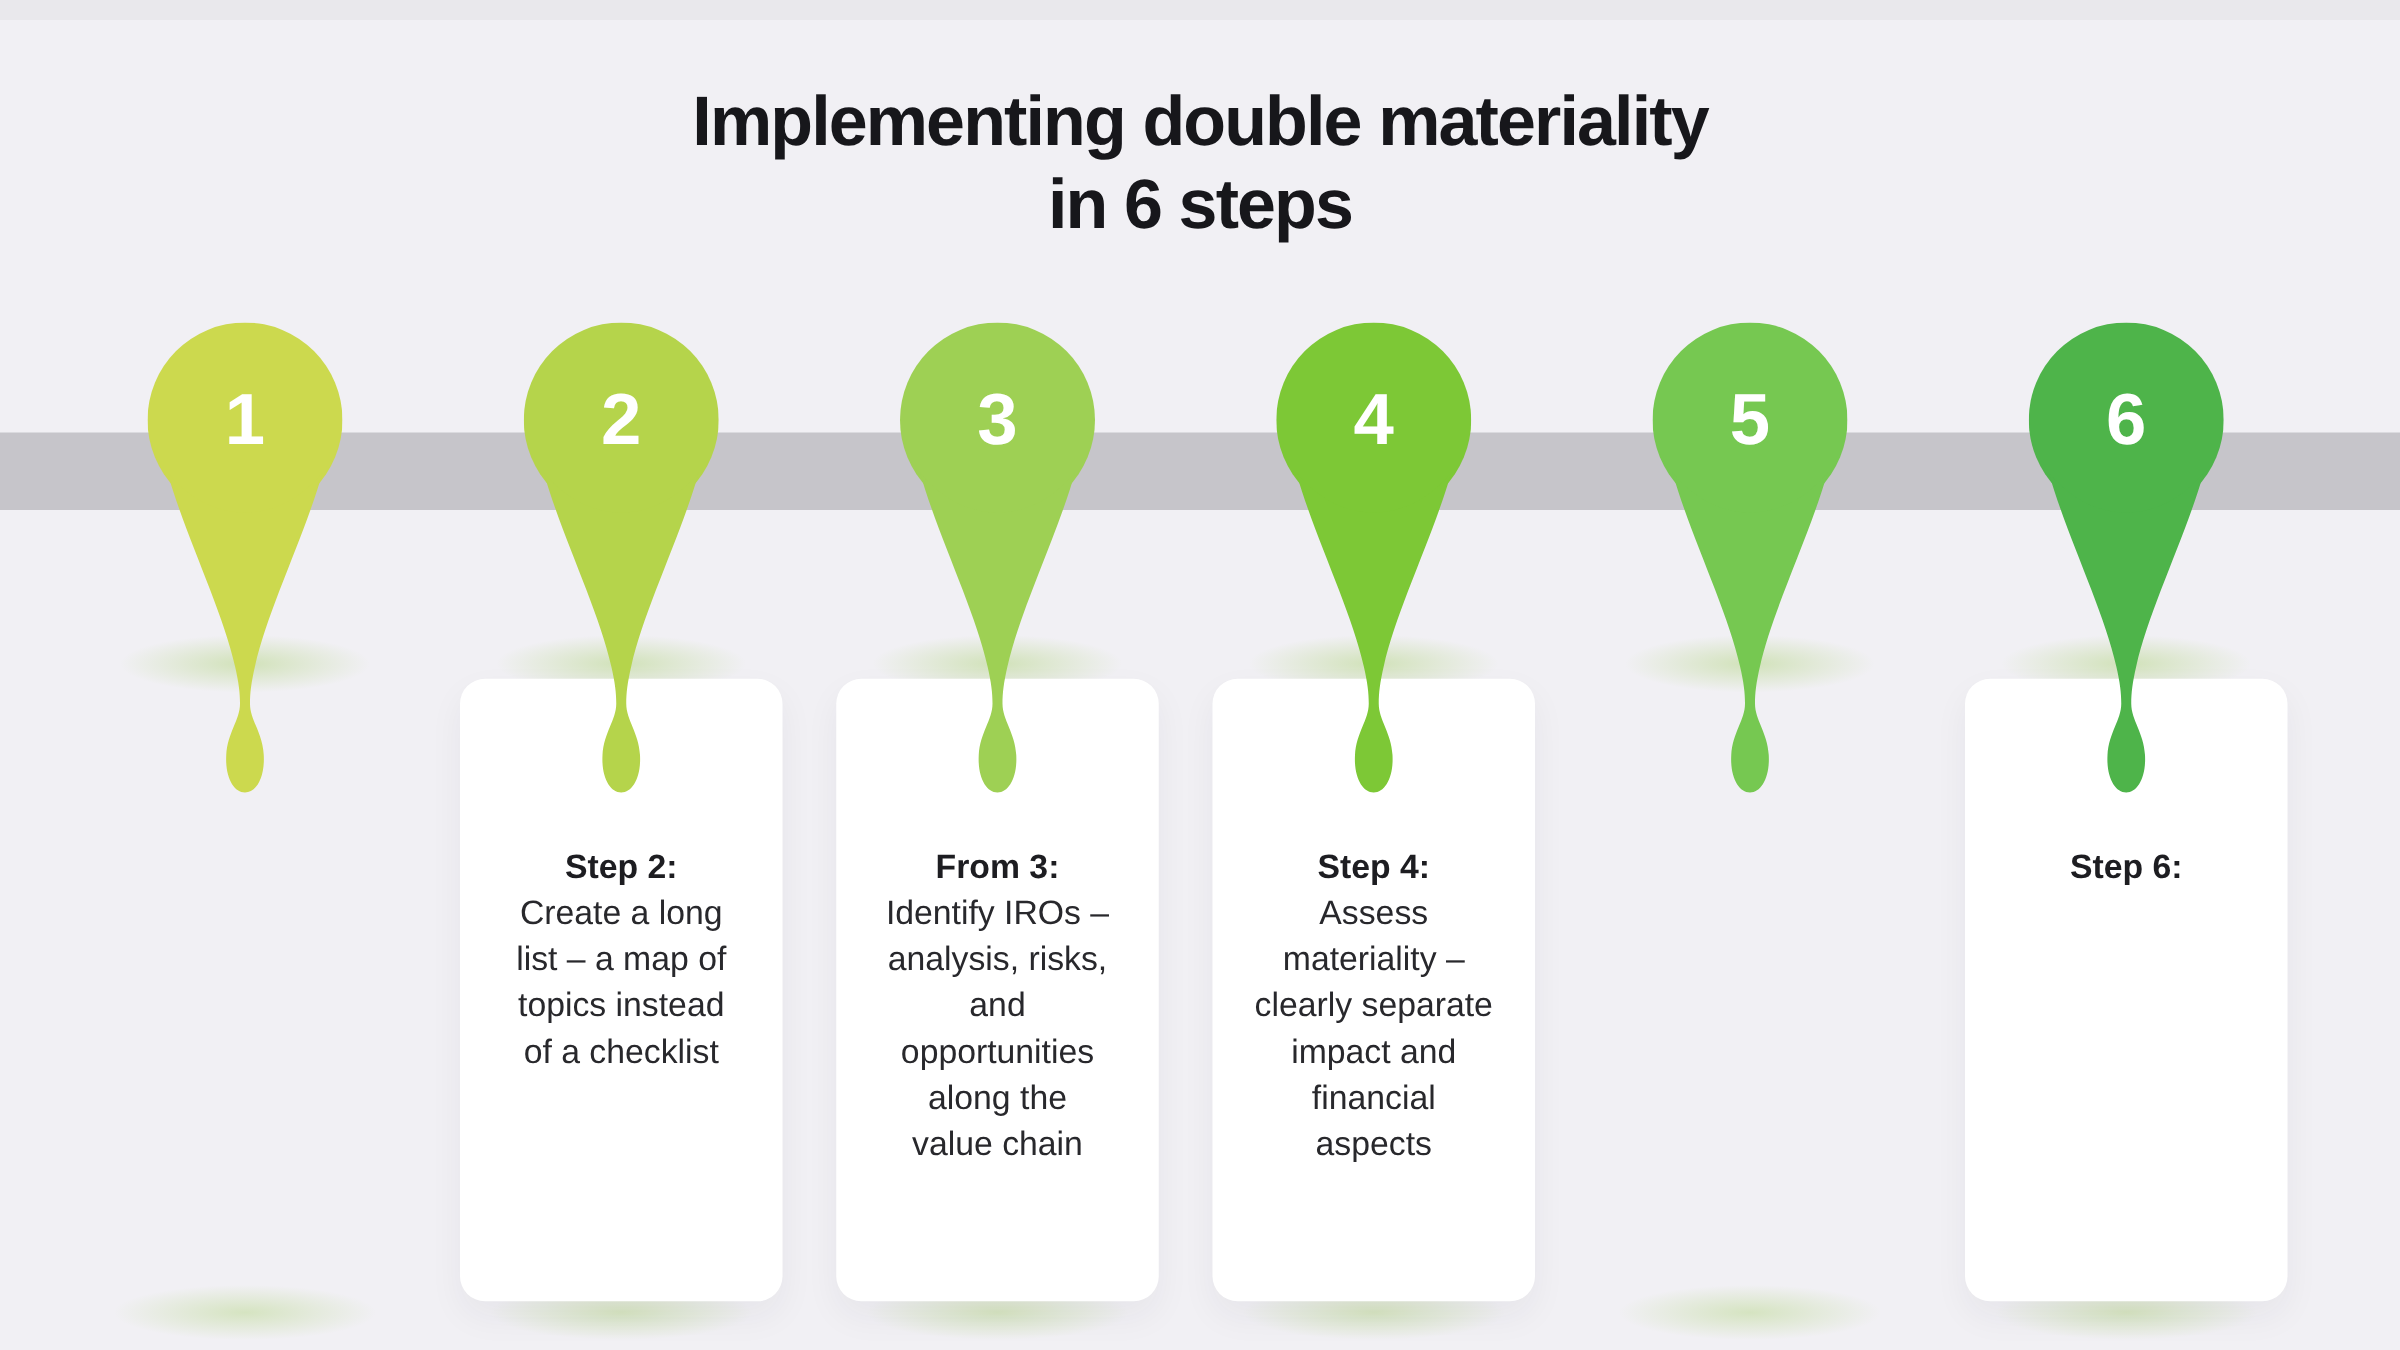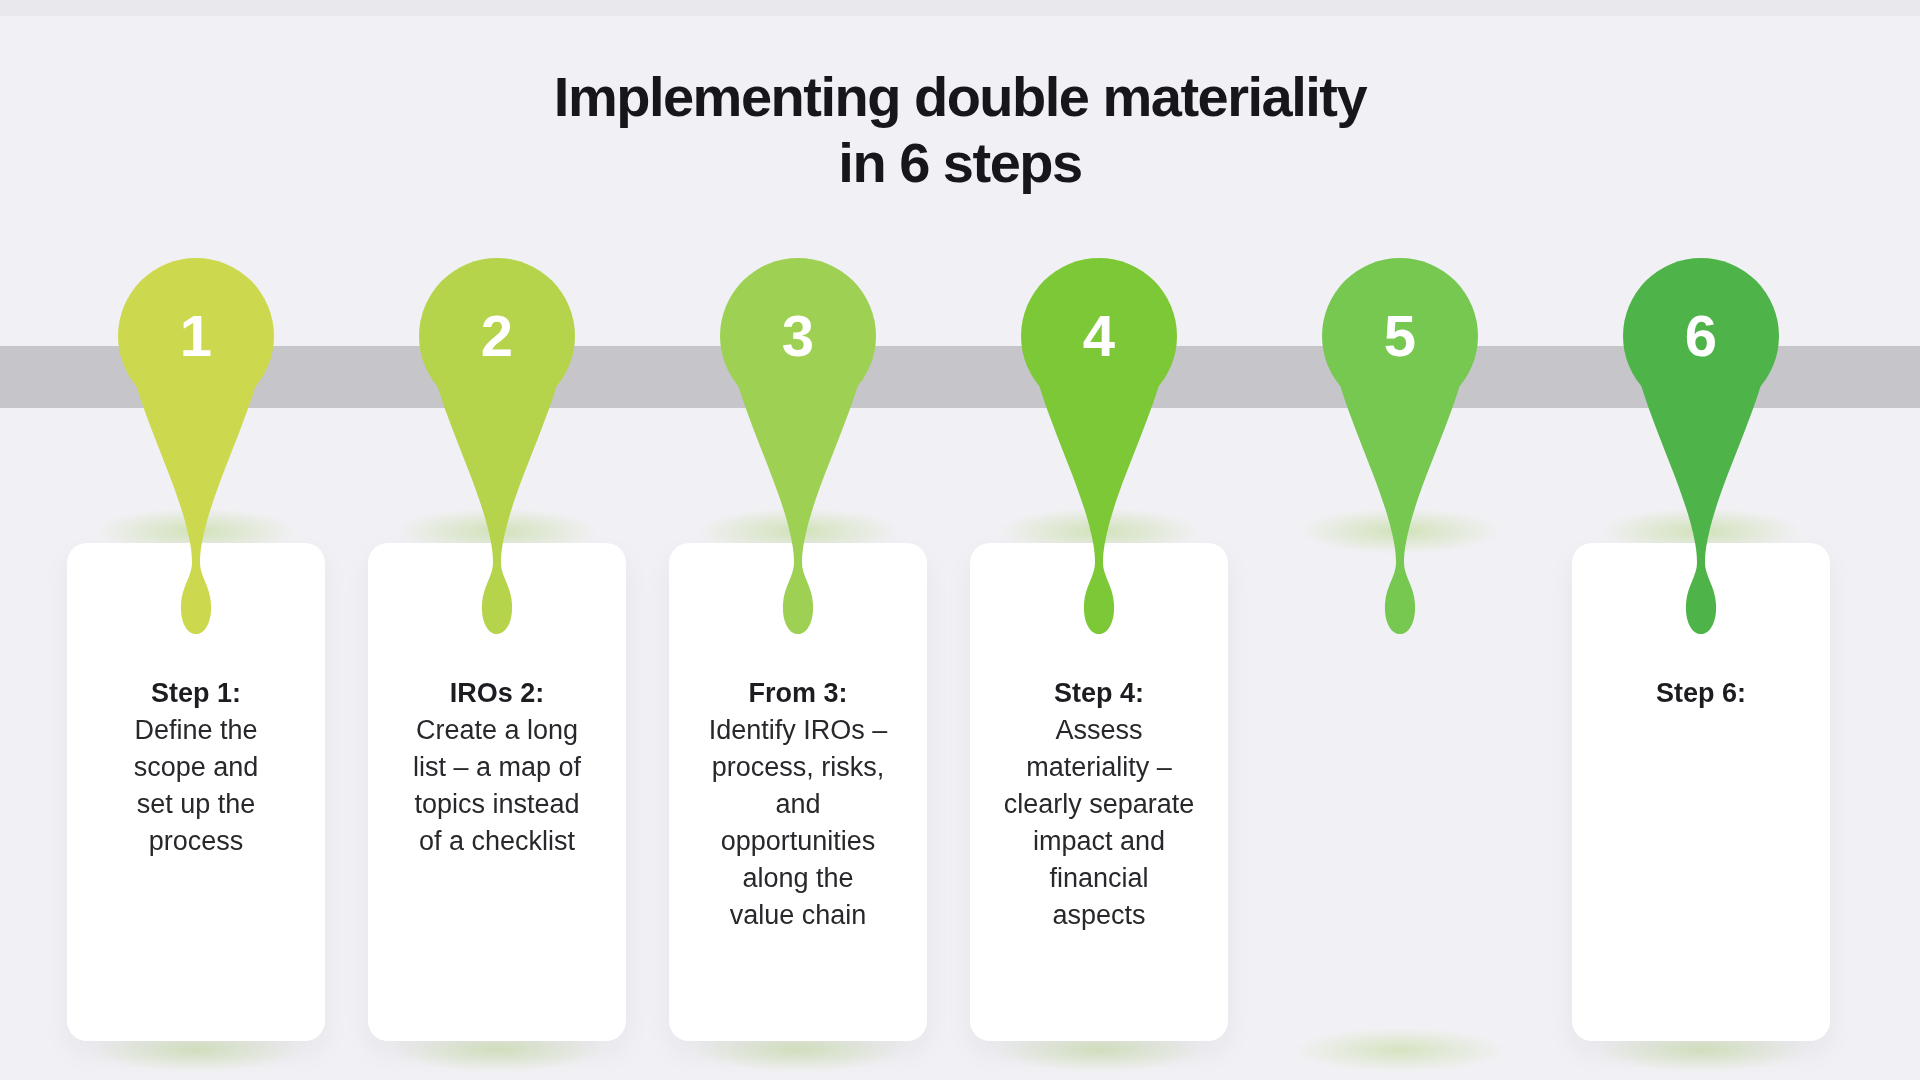--- a/index.html
+++ b/index.html
@@ -130,27 +130,20 @@
   <div class="title">
     <div>Implementing double materiality</div>
     <div>in 6 steps</div>
   </div>
 
   <div class="timeline-bar"></div>
 
     <div class="column col-0">
       <div class="glow-top"></div>
       <div class="glow-bottom"></div>
-      <div class="card">
-        <div class="step-label">Step 1:</div>
-        <div class="step-desc">Define the
-scope and
-set up the
-process</div>
-      </div>
       <div class="balloon">
         <svg viewBox="0 0 156 380" xmlns="http://www.w3.org/2000/svg">
           <circle class="pin-fill" cx="78" cy="78" r="78" fill="#ccd94e"></circle>
           <path class="pin-fill" d="M 16,120
                    C 30,170 60,230 70,275
                    C 73,288 74,296 74,305
                    C 74,318 64,328 63,346
                    C 62,364 69,376 78,376
                    C 87,376 94,364 93,346
                    C 92,328 82,318 82,305
@@ -160,21 +153,21 @@
                    C 56,152 34,142 16,120 Z" fill="#ccd94e"></path>
         </svg>
         <span class="num">1</span>
       </div>
     </div>
 
     <div class="column col-1">
       <div class="glow-top"></div>
       <div class="glow-bottom"></div>
       <div class="card">
-        <div class="step-label">IROs 2:</div>
+        <div class="step-label">Step 2:</div>
         <div class="step-desc">Create a long
 list – a map of
 topics instead
 of a checklist</div>
       </div>
       <div class="balloon">
         <svg viewBox="0 0 156 380" xmlns="http://www.w3.org/2000/svg">
           <circle class="pin-fill" cx="78" cy="78" r="78" fill="#b5d44b"></circle>
           <path class="pin-fill" d="M 16,120
                    C 30,170 60,230 70,275
@@ -191,21 +184,21 @@
         <span class="num">2</span>
       </div>
     </div>
 
     <div class="column col-2">
       <div class="glow-top"></div>
       <div class="glow-bottom"></div>
       <div class="card">
         <div class="step-label">From 3:</div>
         <div class="step-desc">Identify IROs –
-process, risks,
+analysis, risks,
 and
 opportunities
 along the
 value chain</div>
       </div>
       <div class="balloon">
         <svg viewBox="0 0 156 380" xmlns="http://www.w3.org/2000/svg">
           <circle class="pin-fill" cx="78" cy="78" r="78" fill="#9ed054"></circle>
           <path class="pin-fill" d="M 16,120
                    C 30,170 60,230 70,275

